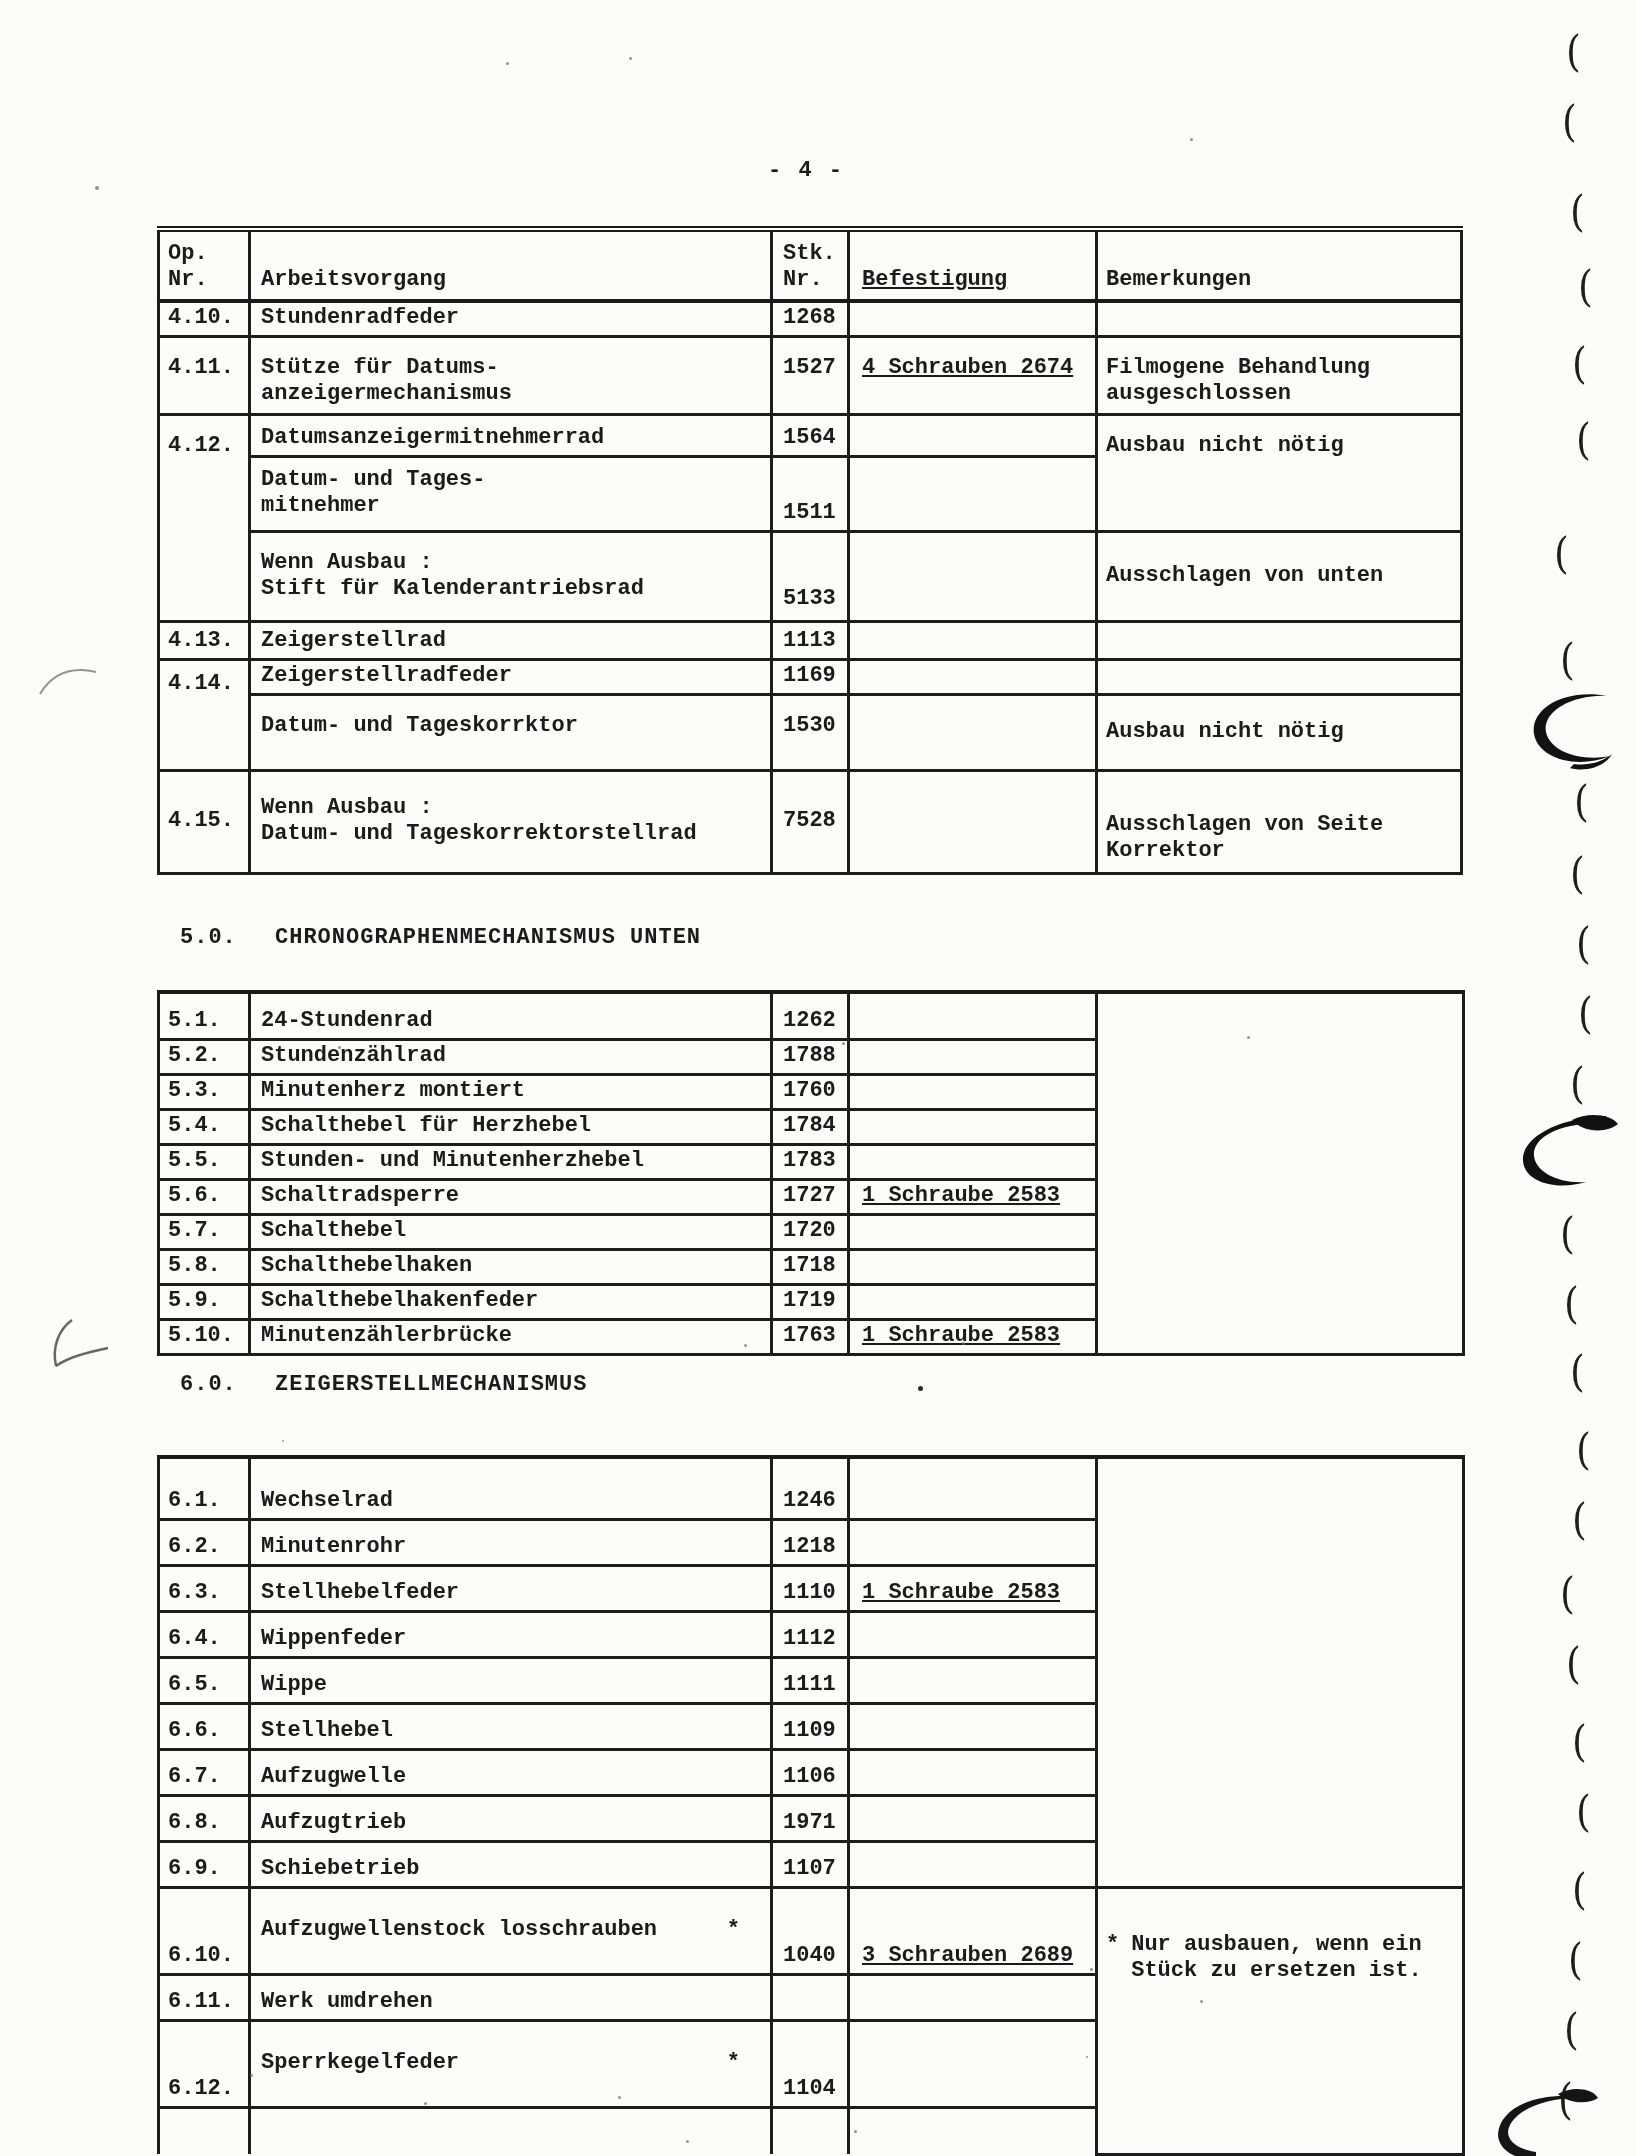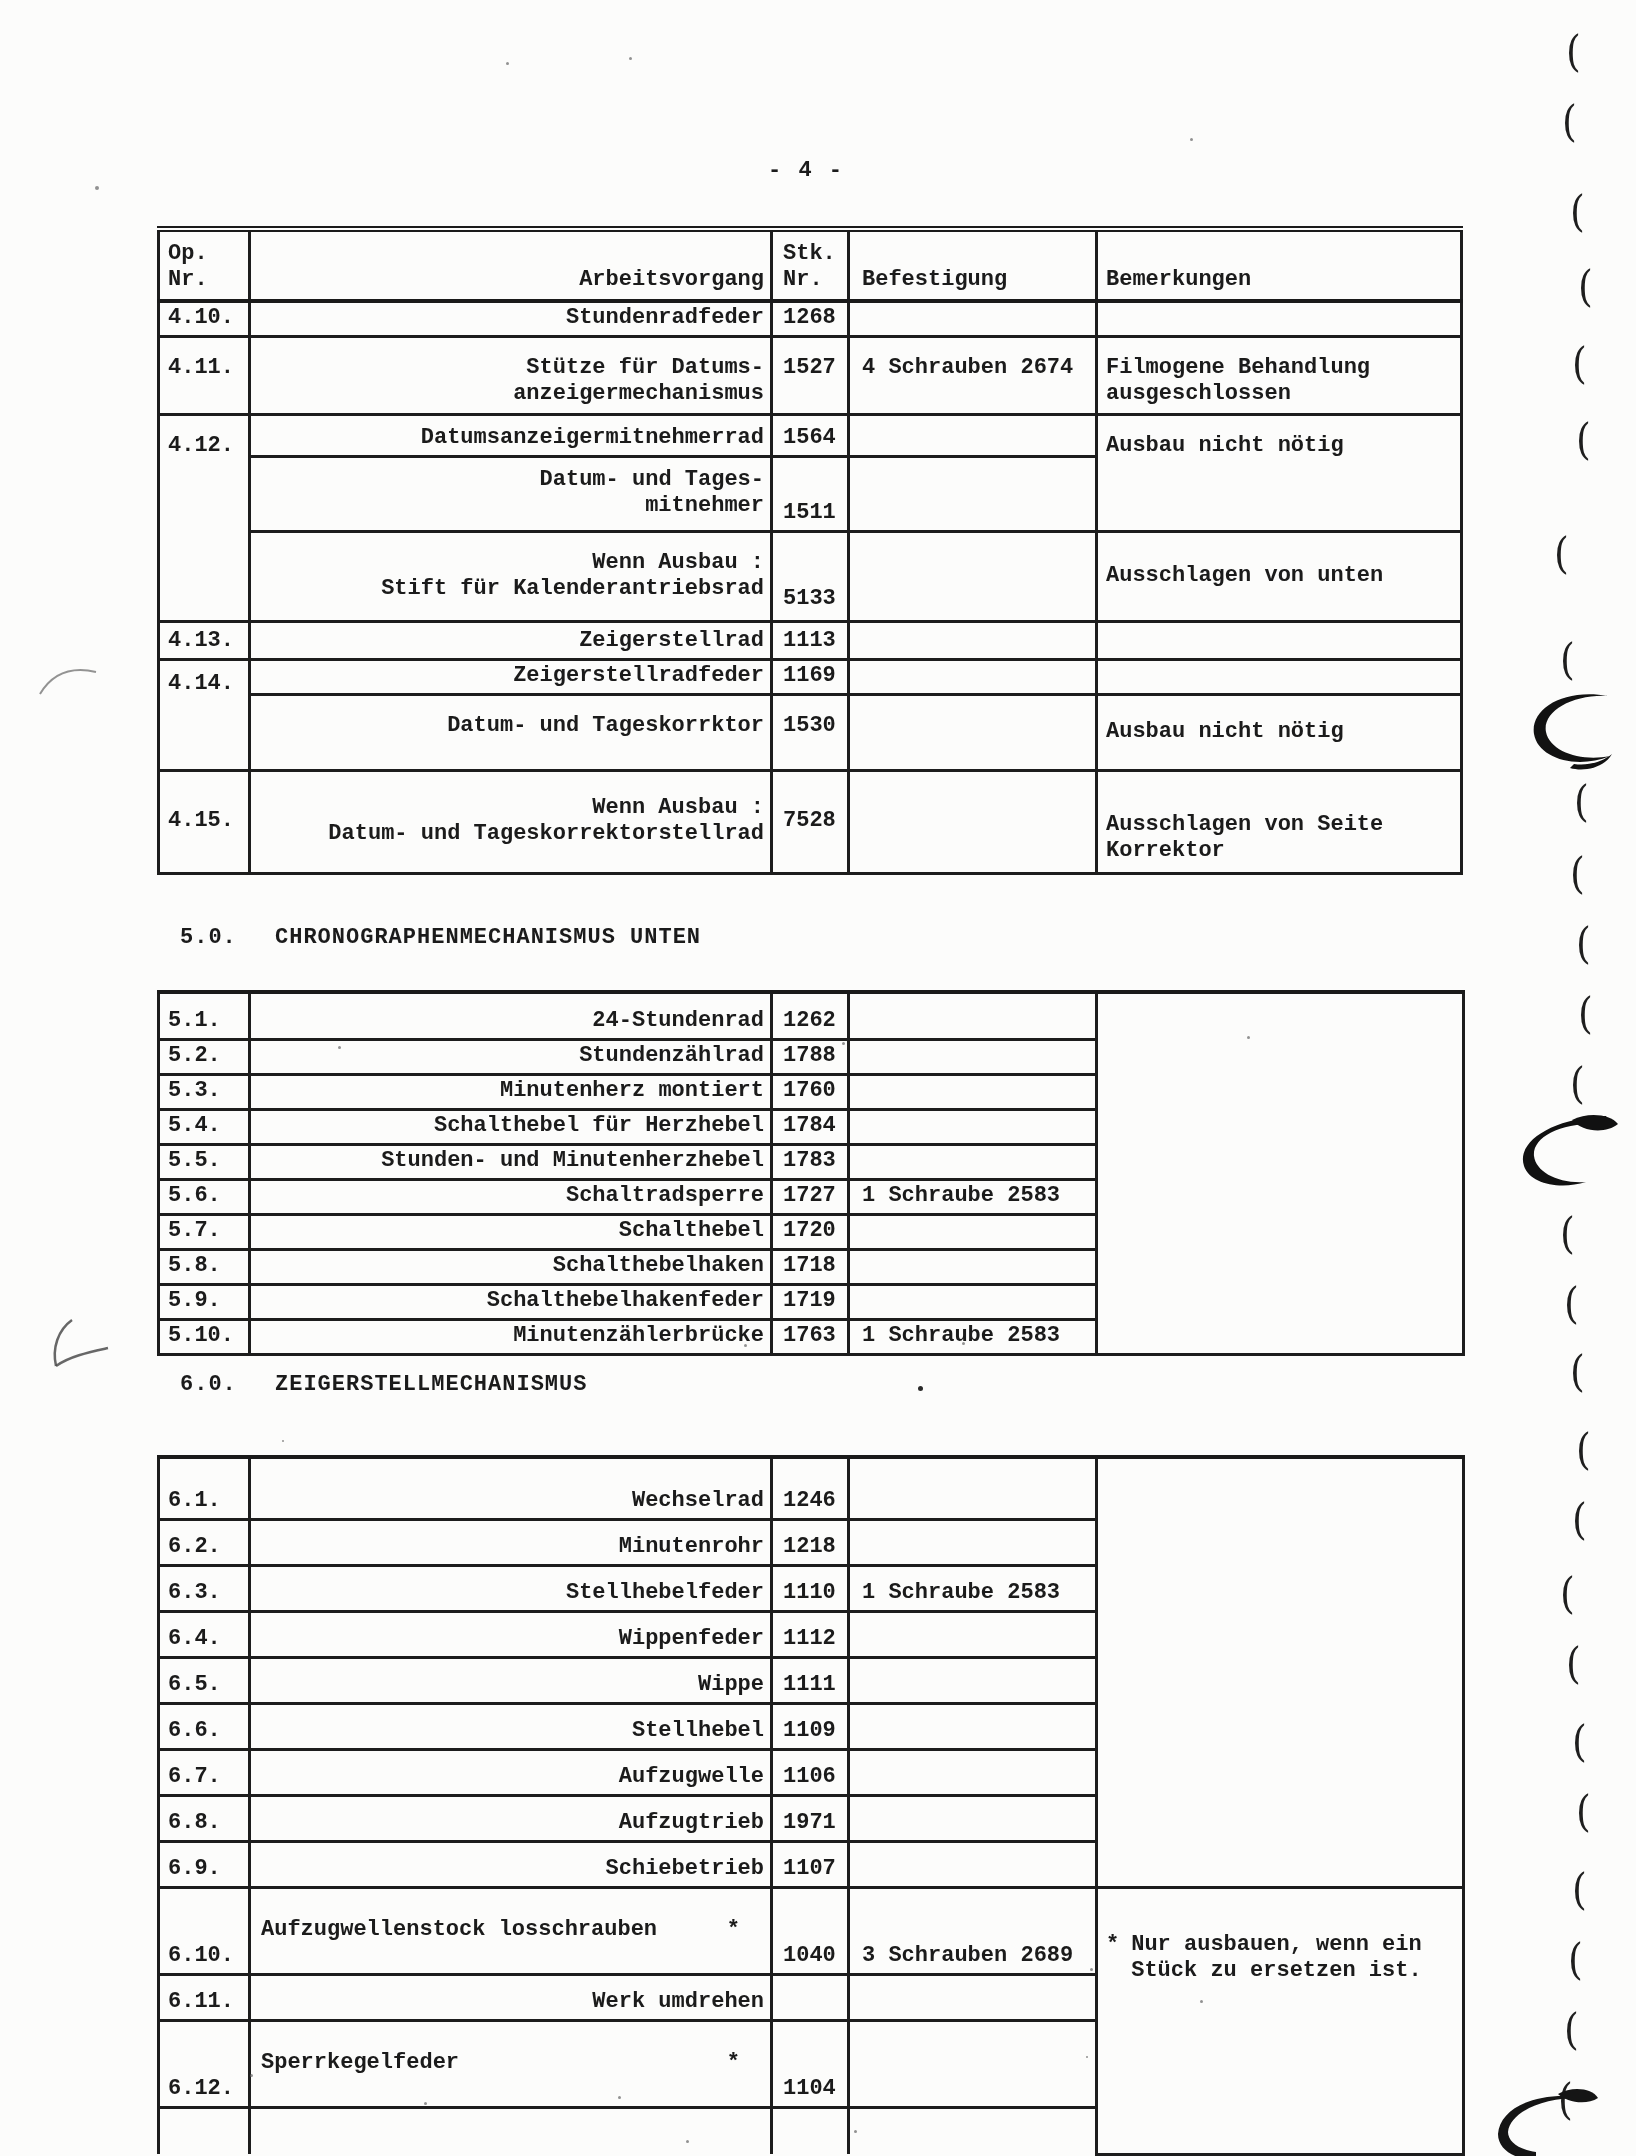--- a/index.html
+++ b/index.html
@@ -23,23 +23,23 @@
     border-collapse:collapse;
     table-layout:fixed;
   }
   .optable td{
     border:3px solid #1d1d1d;
     vertical-align:bottom;
     padding:2px 6px 4px 8px;
     white-space:pre-line;
     overflow:hidden;
   }
-  .optable td.c-work{padding-left:10px;text-align:right;}
+  .optable td.c-work{padding-left:10px;}
   .optable td.c-stk{padding-left:10px;}
-  .optable td.c-fix{padding-left:12px;}
+  .optable td.c-fix{padding-left:12px;text-decoration:underline;}
   .optable td.c-rem{padding-left:8px;}
   td.va-t{vertical-align:top;padding-top:17px;}
   td.va-m{vertical-align:middle;}
   td.pb8{padding-bottom:8px;}
   #t1 .hdr td{border-top:6px double #1a1a1a;border-bottom:4px solid #1a1a1a;padding-bottom:6px;}
   #t2 tr:first-child td,#t3 tr:first-child td{border-top:4px solid #1a1a1a;}
   #t3 tr.open td{border-bottom:none;}
   .workflex{display:flex;justify-content:space-between;align-items:flex-end;}
   .workflex .star{margin-right:24px;}
   .noteflex{display:flex;gap:12px;align-items:flex-start;}

